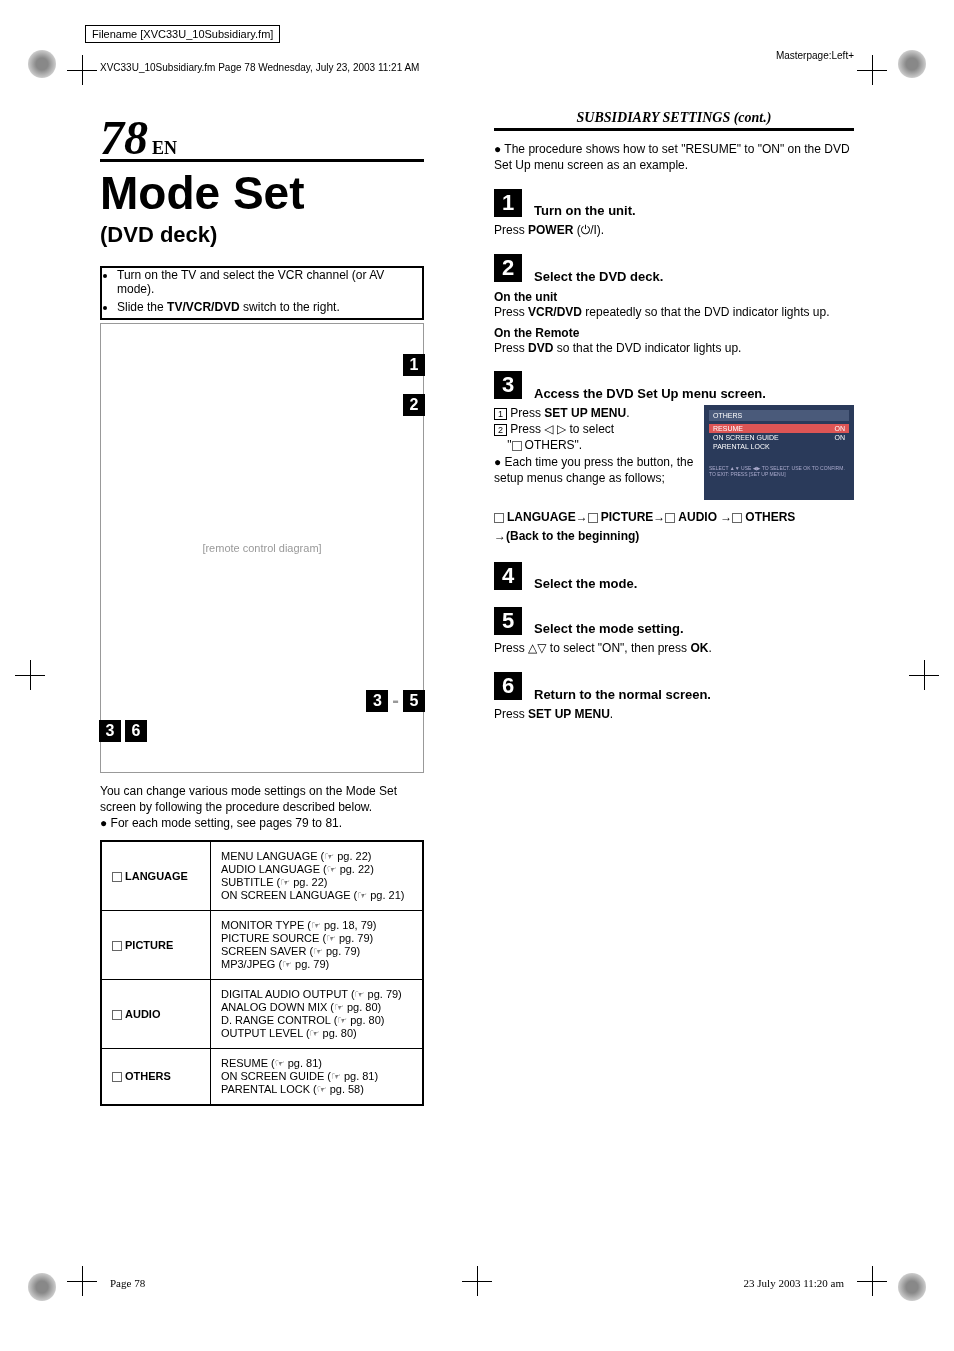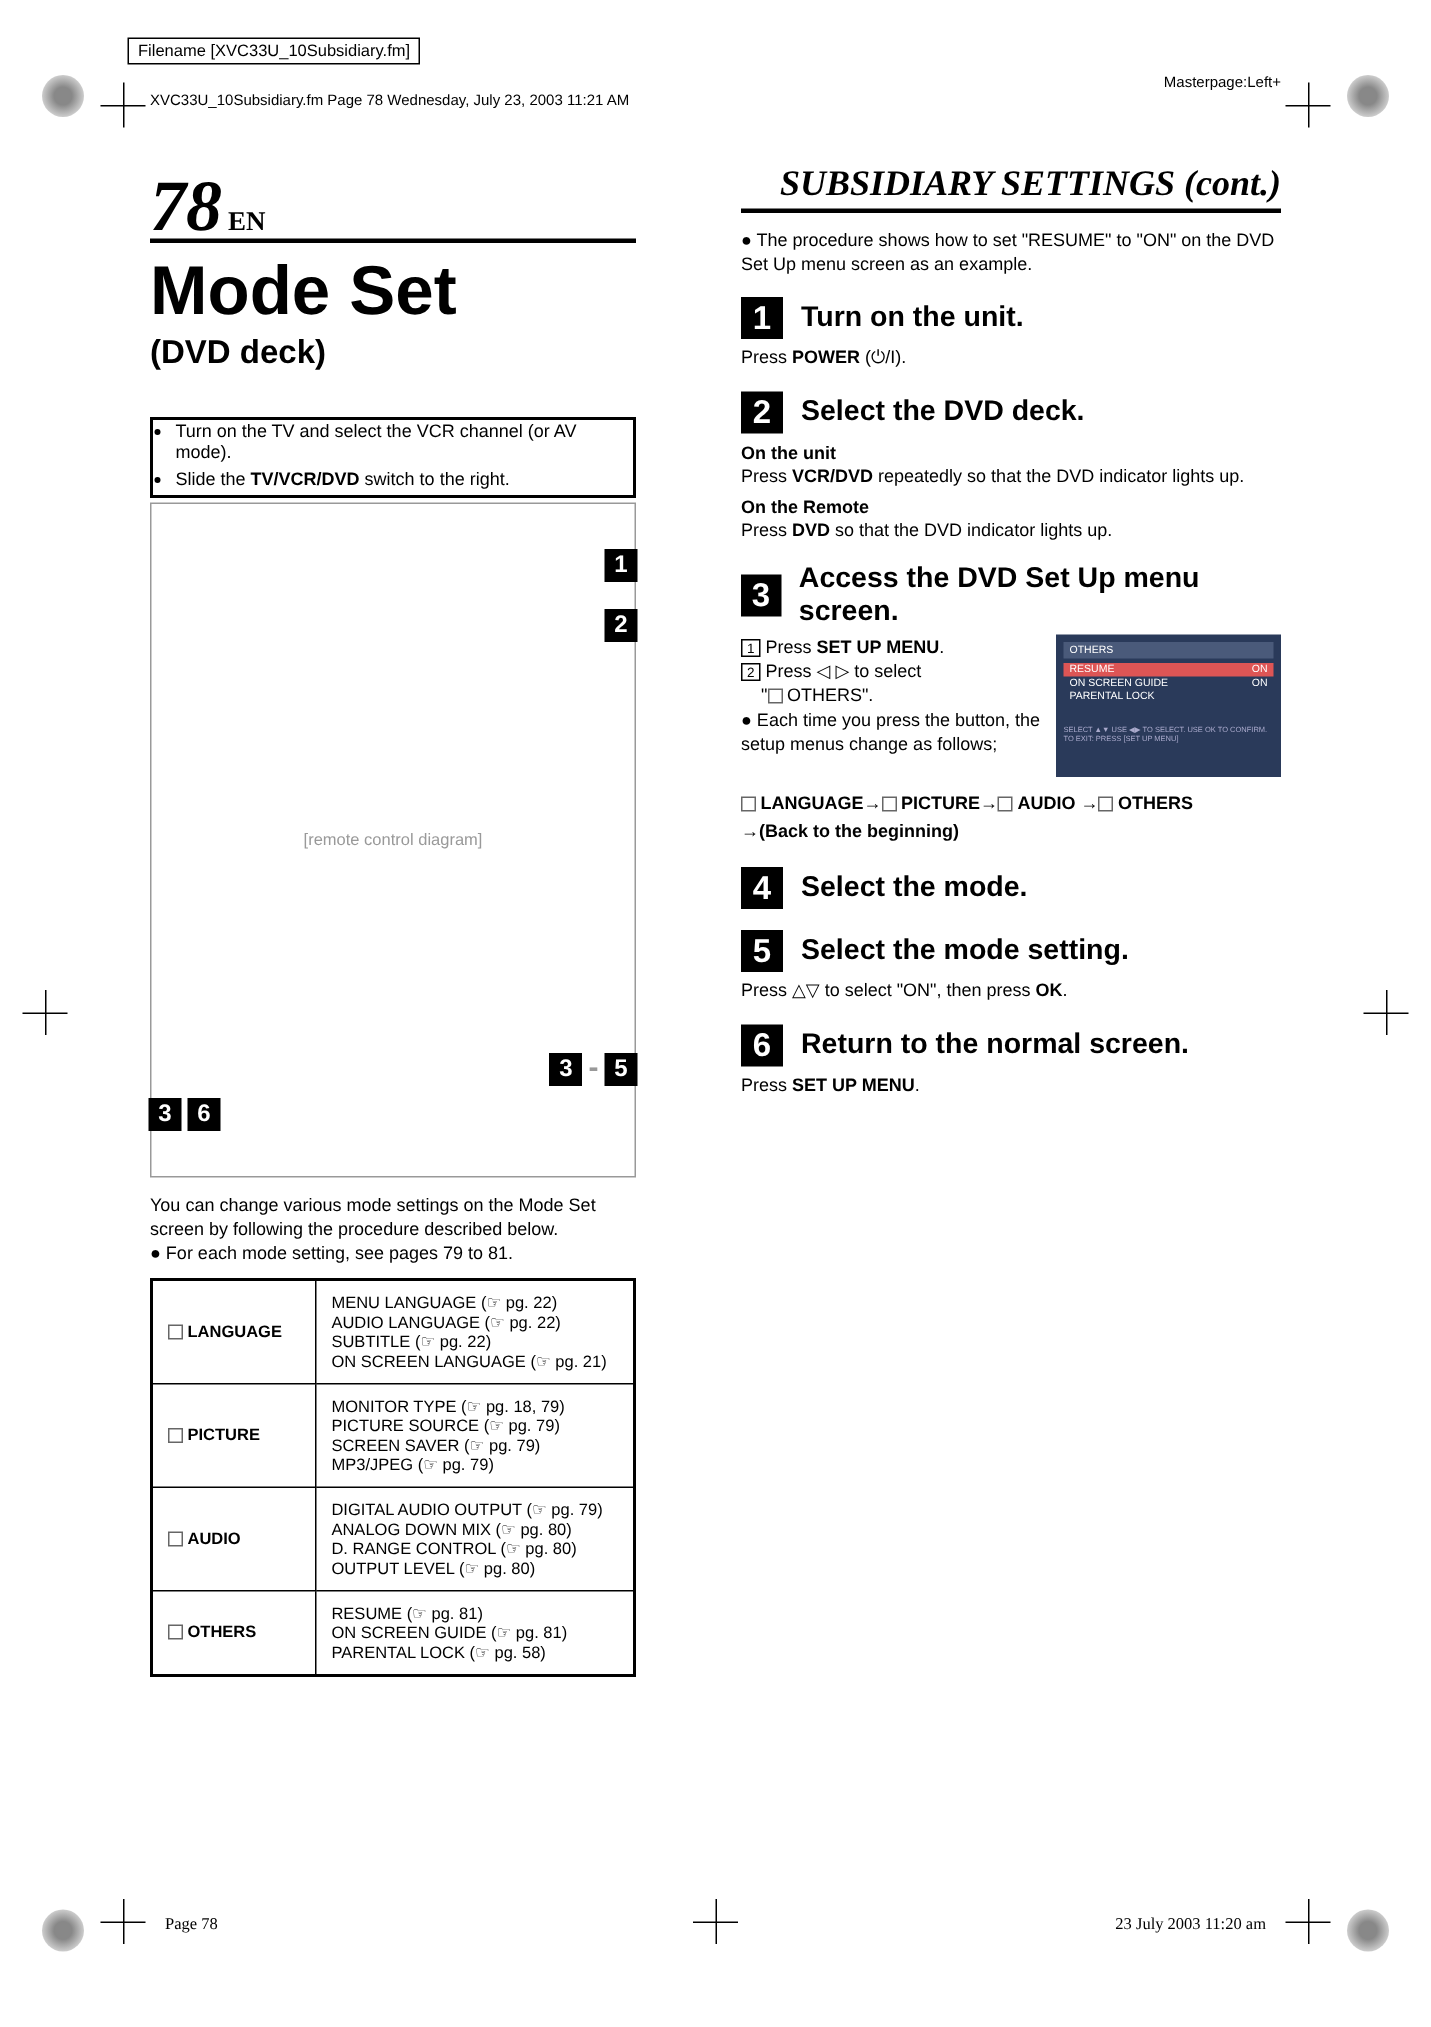--- a/index.html
+++ b/index.html
@@ -23,34 +23,34 @@
   .loz-br { bottom: 50px; right: 28px; }
   .header-box { position: absolute; top: 25px; left: 85px; border: 1px solid #000; padding: 2px 6px; font-size: 11px; font-family: Arial, sans-serif; }
   .header-line { position: absolute; top: 62px; left: 100px; font-size: 10px; font-family: Arial, sans-serif; }
   .masterpage { position: absolute; top: 50px; right: 100px; font-size: 10px; font-family: Arial, sans-serif; }
   .content { position: absolute; top: 110px; left: 100px; right: 100px; bottom: 100px; }
   .col-left { float: left; width: 324px; }
   .col-right { float: right; width: 360px; }
   .page-num-block { font-family: 'Times New Roman', serif; }
   .page-num { font-size: 48px; font-style: italic; font-weight: bold; }
   .page-num-en { font-size: 18px; font-weight: bold; margin-left: 4px; }
-  .section-hdr { font-style: italic; font-weight: bold; font-size: 24px; border-bottom: 3px solid #000; text-align: right; padding-bottom: 2px; margin-bottom: 10px; }
+  .section-hdr { font-style: italic; font-weight: bold; font-size: 14px; border-bottom: 3px solid #000; text-align: center; padding-bottom: 2px; margin-bottom: 10px; }
   .main-title { font-size: 46px; font-weight: bold; font-family: Arial, sans-serif; line-height: 1; margin-top: 8px; }
-  .sub-title { font-size: 22px; font-weight: bold; font-family: Arial, sans-serif; margin-top: 6px; margin-bottom: 30px; }
+  .sub-title { font-size: 22px; font-weight: bold; font-family: Arial, sans-serif; margin-top: 6px; margin-bottom: 18px; }
   .prep-box { border: 2px solid #000; margin-bottom: 3px; font-size: 12px; font-family: Arial, sans-serif; }
   .prep-box li { list-style: disc; margin-left: 15px; margin-bottom: 4px; }
   .remote-block { border: 1px solid #999; height: 450px; margin-bottom: 10px; display:flex; align-items:center; justify-content:center; color:#999; font-size:11px; font-family:Arial,sans-serif; position:relative; }
   .callout { position:absolute; background:#000; color:#fff; font-family:Arial,sans-serif; font-weight:bold; font-size:16px; width:22px; height:22px; display:flex; align-items:center; justify-content:center; }
   .body-text { font-size: 12px; font-family: Arial, sans-serif; line-height: 1.35; }
   .mode-table { border: 2px solid #000; width: 100%; border-collapse: collapse; margin-top: 8px; }
   .mode-table td { border: 1px solid #000; padding: 8px 10px; font-size: 11px; font-family: Arial, sans-serif; vertical-align: middle; }
   .mode-table td.lbl { font-weight: bold; width: 34%; }
   .step-row { display: flex; align-items: center; margin-top: 14px; margin-bottom: 4px; }
   .step-num { background: #000; color: #fff; width: 28px; height: 28px; font-size: 22px; font-weight: bold; font-family: Arial, sans-serif; display: flex; align-items: center; justify-content: center; margin-right: 12px; }
-  .step-title { font-size: 19px; font-weight: bold; font-family: Arial, sans-serif; }
+  .step-title { font-size: 13px; font-weight: bold; font-family: Arial, sans-serif; margin-top: 16px; }
   .intro-text { font-size: 12px; font-family: Arial, sans-serif; line-height: 1.35; margin-bottom: 8px; }
   .sub-strong { font-weight: bold; font-size: 12px; font-family: Arial, sans-serif; margin-top: 6px; }
   .osd-box { float: right; width: 150px; height: 95px; background: #2a3a5a; color: #fff; font-size: 7px; font-family: Arial, sans-serif; padding: 5px; margin-left: 8px; margin-bottom:8px; }
   .osd-title-row { background: #4a5a7a; padding: 2px 4px; margin-bottom: 3px; }
   .osd-item { display: flex; justify-content: space-between; padding: 1px 4px; }
   .osd-item.sel { background: #d55; }
   .osd-foot { font-size: 5px; margin-top: 14px; color:#aac; }
   .menu-flow { font-size: 12px; font-family: Arial, sans-serif; margin-top: 12px; clear:both; line-height:1.6; }
   .icon-placeholder { display:inline-block; width:10px; height:10px; border:1px solid #666; vertical-align:middle; margin-right:3px; }
   .footer-left { position: absolute; bottom: 62px; left: 110px; font-size: 11px; font-family: 'Times New Roman', serif; }

